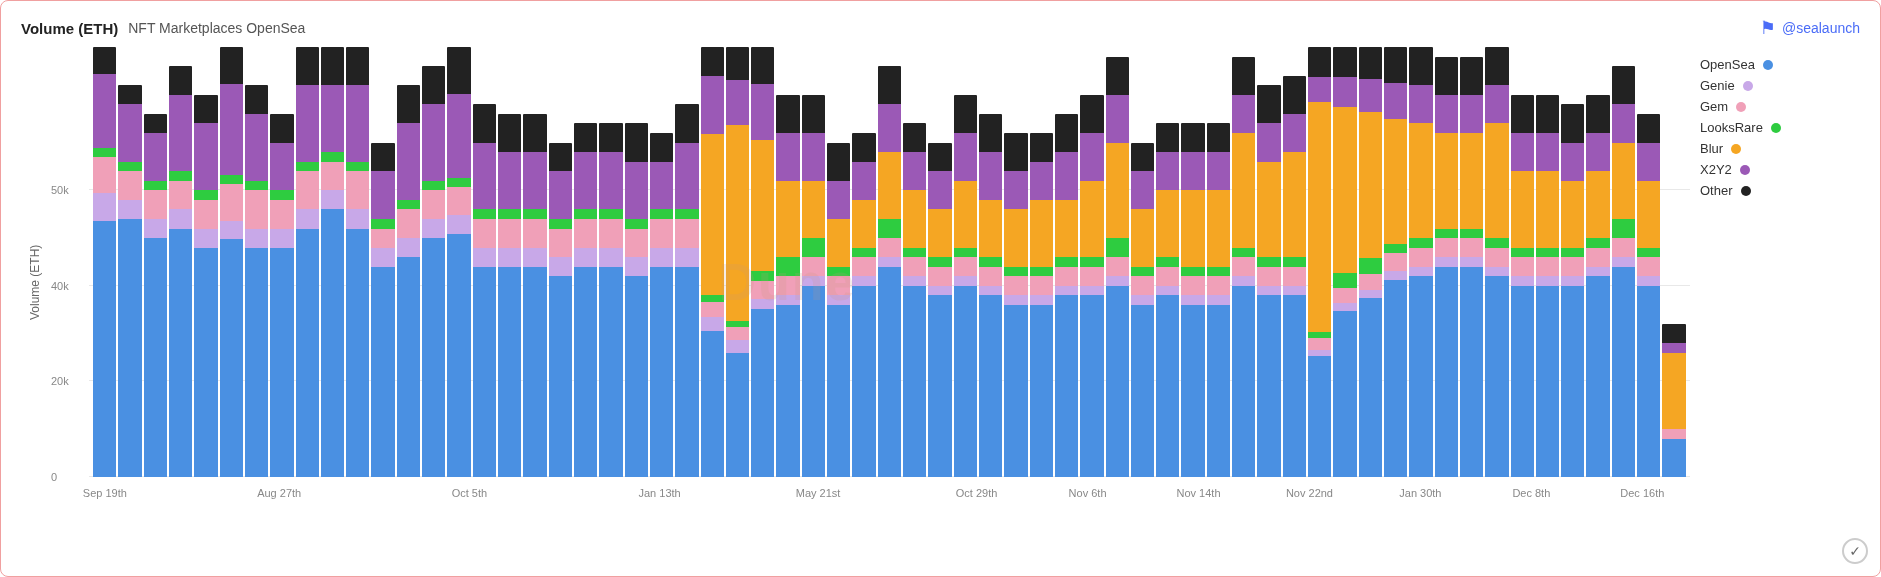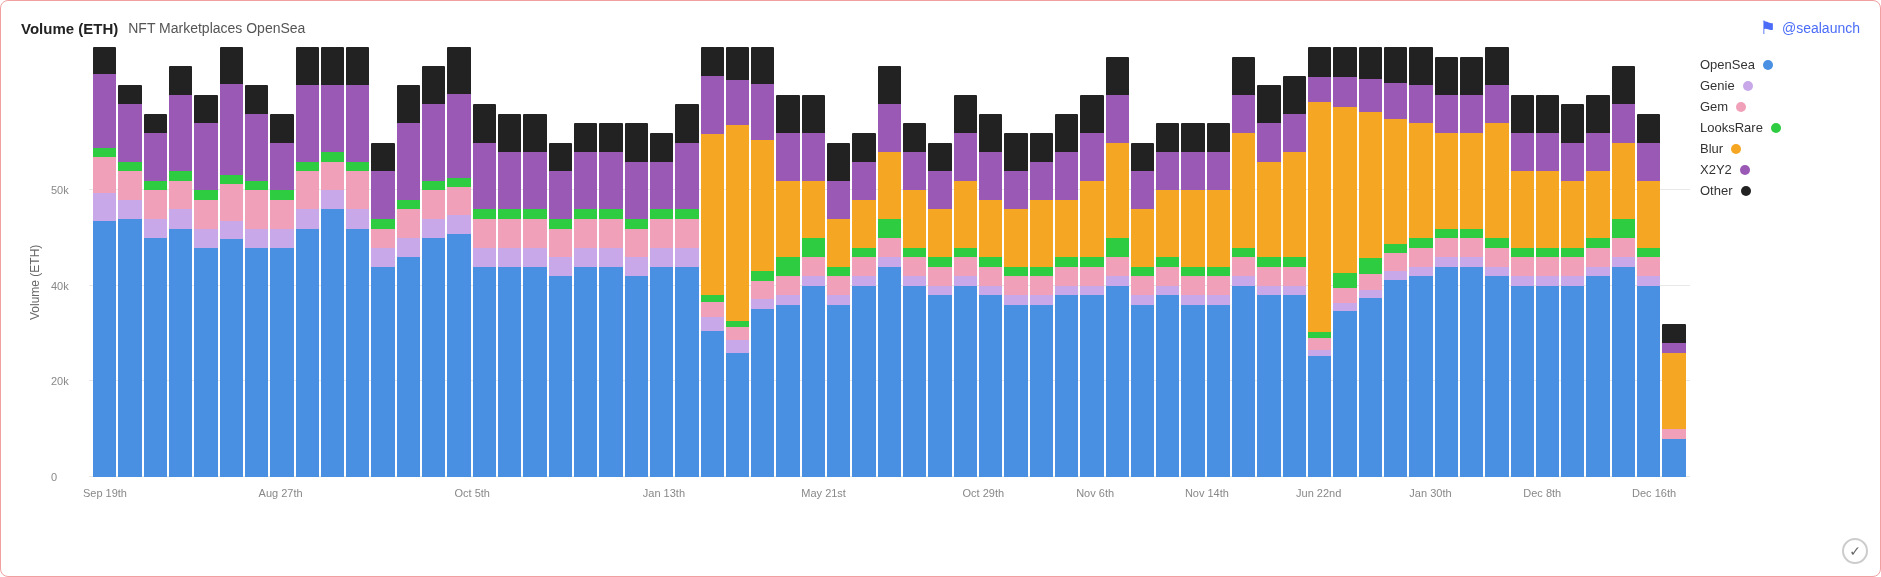--- a/index.html
+++ b/index.html
@@ -741,34 +741,35 @@
               <div style="width: 100%; height: 52.6316%; background: rgb(74, 144, 226); flex-shrink: 0;"></div>
             </div>
             <div class="bar-group" style="height: 35.5556%; display: flex; flex-direction: column; overflow: hidden; border-radius: 1px 1px 0px 0px;">
               <div style="width: 100%; height: 12.5%; background: rgb(34, 34, 34); flex-shrink: 0;"></div>
               <div style="width: 100%; height: 6.25%; background: rgb(155, 89, 182); flex-shrink: 0;"></div>
               <div style="width: 100%; height: 50%; background: rgb(245, 166, 35); flex-shrink: 0;"></div>
               <div style="width: 100%; height: 6.25%; background: rgb(240, 160, 184); flex-shrink: 0;"></div>
               <div style="width: 100%; height: 25%; background: rgb(74, 144, 226); flex-shrink: 0;"></div>
             </div>
           </div>
-        <div class="x-labels" id="x-labels" style="position: absolute; left: 40px; right: 4px; bottom: 0px; height: 38px; display: block;">
+        <div class="x-labels" id="x-labels" style="position: absolute; left: 40px; right: 16px; bottom: 0px; height: 38px; display: block;">
             <span style="position: absolute; left: 1%; transform: translateX(-50%); font-size: 11px; color: rgb(136, 136, 136); top: 8px; white-space: nowrap;">Sep 19th</span>
             <span style="position: absolute; left: 12%; transform: translateX(-50%); font-size: 11px; color: rgb(136, 136, 136); top: 8px; white-space: nowrap;">Aug 27th</span>
             <span style="position: absolute; left: 24%; transform: translateX(-50%); font-size: 11px; color: rgb(136, 136, 136); top: 8px; white-space: nowrap;">Oct 5th</span>
             <span style="position: absolute; left: 36%; transform: translateX(-50%); font-size: 11px; color: rgb(136, 136, 136); top: 8px; white-space: nowrap;">Jan 13th</span>
             <span style="position: absolute; left: 46%; transform: translateX(-50%); font-size: 11px; color: rgb(136, 136, 136); top: 8px; white-space: nowrap;">May 21st</span>
             <span style="position: absolute; left: 56%; transform: translateX(-50%); font-size: 11px; color: rgb(136, 136, 136); top: 8px; white-space: nowrap;">Oct 29th</span>
             <span style="position: absolute; left: 63%; transform: translateX(-50%); font-size: 11px; color: rgb(136, 136, 136); top: 8px; white-space: nowrap;">Nov 6th</span>
             <span style="position: absolute; left: 70%; transform: translateX(-50%); font-size: 11px; color: rgb(136, 136, 136); top: 8px; white-space: nowrap;">Nov 14th</span>
-            <span style="position: absolute; left: 77%; transform: translateX(-50%); font-size: 11px; color: rgb(136, 136, 136); top: 8px; white-space: nowrap;">Jun 22nd</span>
+            <span style="position: absolute; left: 77%; transform: translateX(-50%); font-size: 11px; color: rgb(136, 136, 136); top: 8px; white-space: nowrap;">Nov 22nd</span>
             <span style="position: absolute; left: 84%; transform: translateX(-50%); font-size: 11px; color: rgb(136, 136, 136); top: 8px; white-space: nowrap;">Jan 30th</span>
             <span style="position: absolute; left: 91%; transform: translateX(-50%); font-size: 11px; color: rgb(136, 136, 136); top: 8px; white-space: nowrap;">Dec 8th</span>
             <span style="position: absolute; left: 98%; transform: translateX(-50%); font-size: 11px; color: rgb(136, 136, 136); top: 8px; white-space: nowrap;">Dec 16th</span>
           </div>
+        <div class="dune-watermark">Dune</div>
       </div>
       <div class="legend" id="legend">
           <div class="legend-item">
             <span>OpenSea</span>
             <div class="legend-dot" style="background: rgb(74, 144, 226);"></div>
           </div>
           <div class="legend-item">
             <span>Genie</span>
             <div class="legend-dot" style="background: rgb(200, 168, 232);"></div>
           </div>

